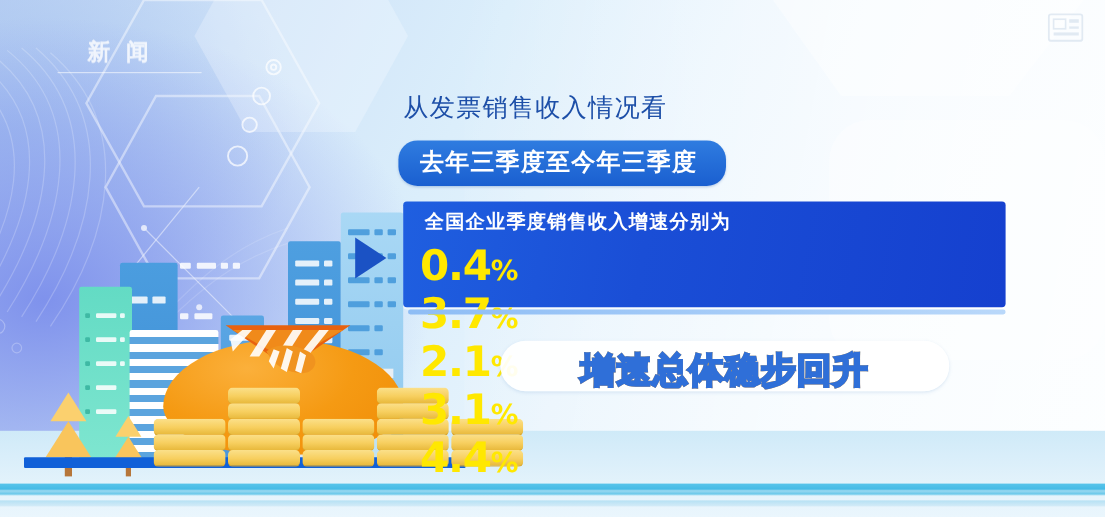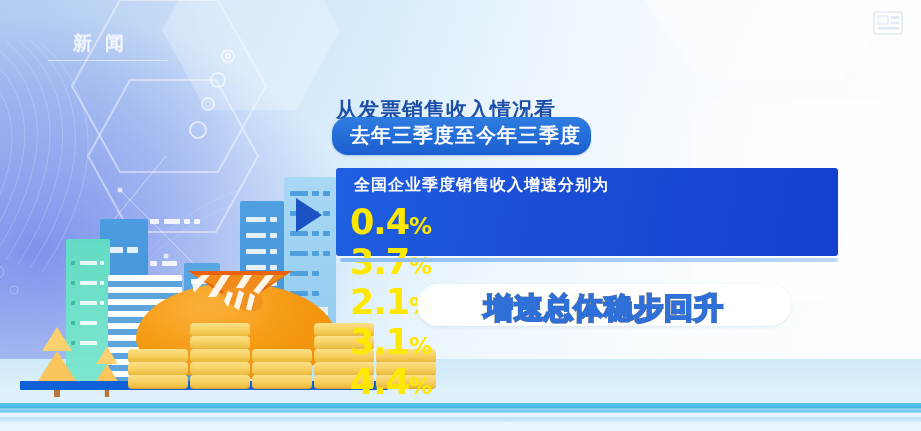--- a/index.html
+++ b/index.html
@@ -111,28 +111,28 @@
 
   
   .arrow{position:absolute;left:296px;top:198px;}
   .arrow .tri{
     width:0;height:0;border-top:17px solid transparent;border-bottom:17px solid transparent;
     border-left:26px solid #1b52c4;
   }
 
   
   .headline{
-    position:absolute;left:336px;top:96px;
-    font-size:21px;font-weight:bold;color:#1d4fa8;letter-spacing:1px;
+    position:absolute;left:336px;top:76px;
+    font-size:21px;font-weight:normal;color:#1d4fa8;letter-spacing:1px;
     font-family:"Liberation Sans","DejaVu Sans",sans-serif;
   }
   .pill-period{
     position:absolute;left:332px;top:117px;
     background:linear-gradient(180deg,#2f7ce0 0%,#1a5fd0 100%);
-    border-radius:16px;padding:5px 10px 6px 18px;
+    border-radius:16px;padding:5px 24px 6px 18px;
     font-size:20px;font-weight:bold;color:#ffffff;letter-spacing:1px;
     box-shadow:0 1px 2px rgba(20,70,160,.25);
   }
 
   .banner{
     position:absolute;left:336px;top:168px;width:502px;height:88px;
     background:linear-gradient(100deg,#1f5fe0 0%,#1a4ed6 40%,#1540cf 100%);
     border-radius:3px;
     box-shadow:0 2px 0 rgba(255,255,255,.55);
   }

